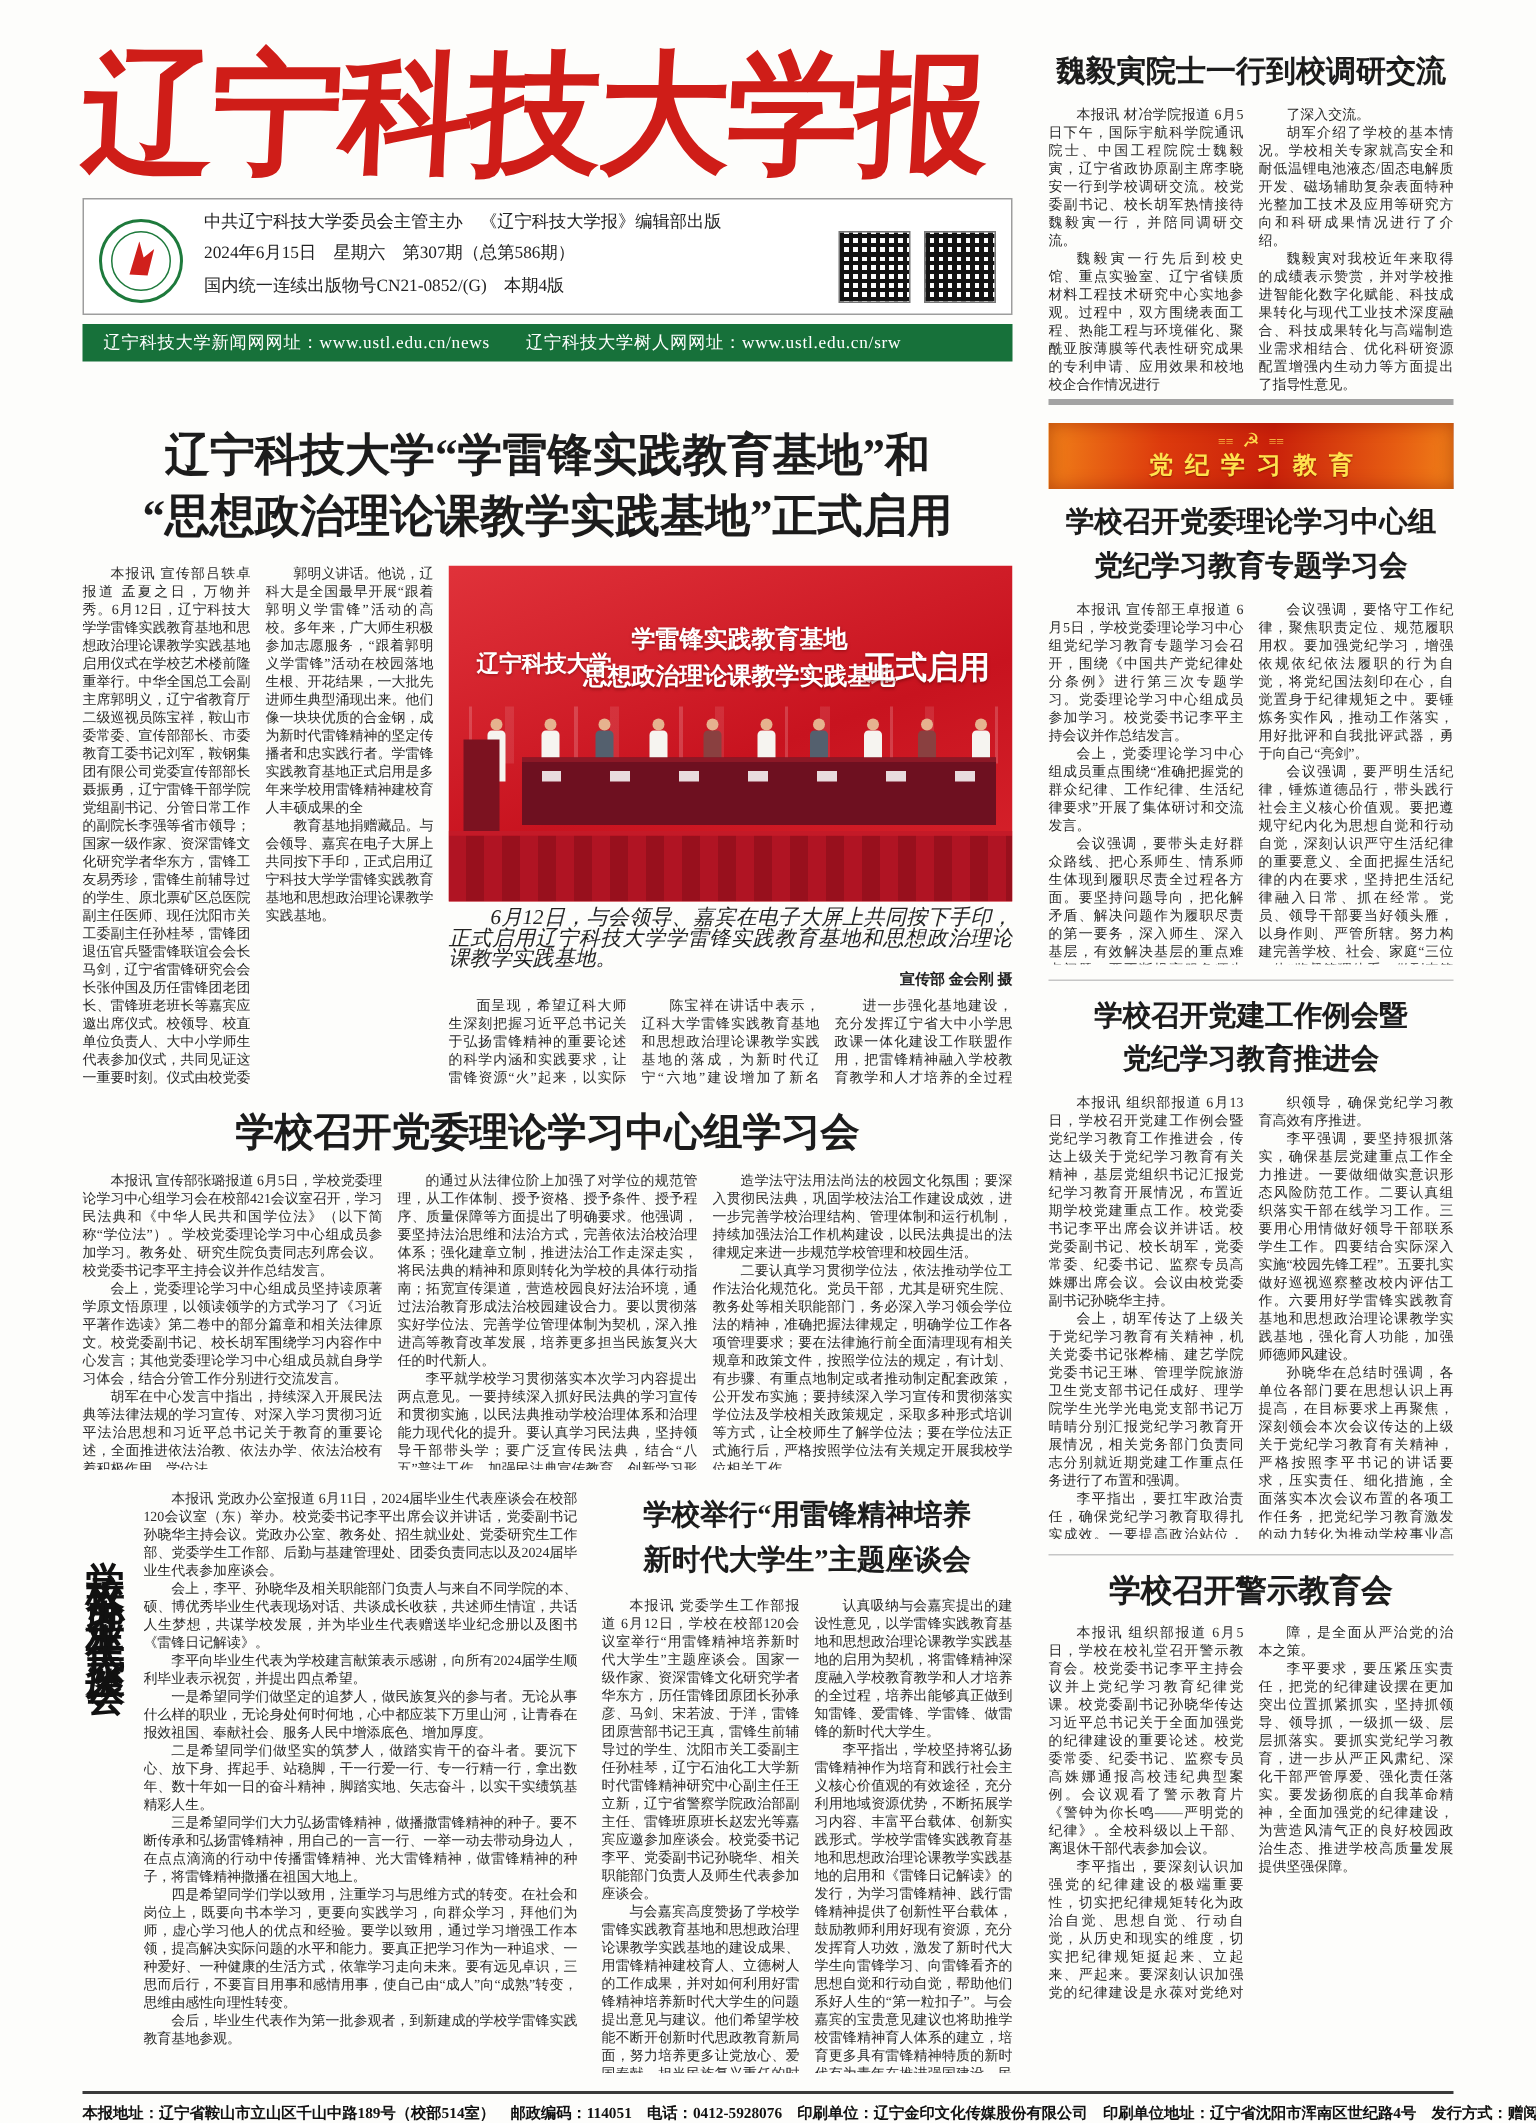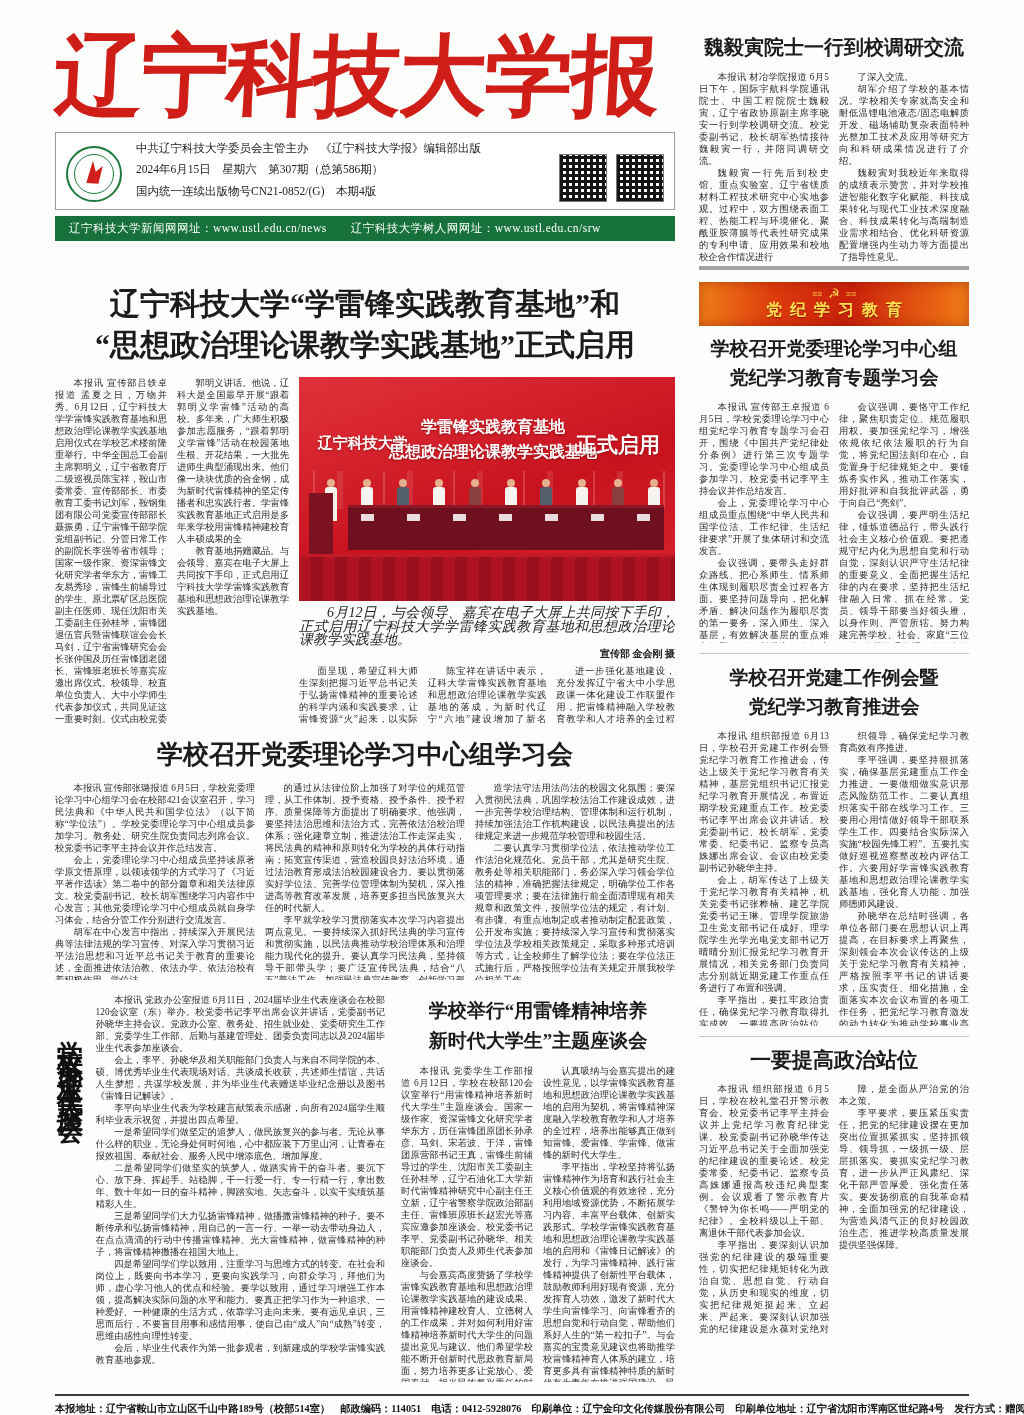--- a/index.html
+++ b/index.html
@@ -286,21 +286,21 @@
       </div>
 
       <div>
         <h2 class="sb-title">
           <span>学校召开党委理论学习中心组</span><br>
           <span>党纪学习教育专题学习会</span>
         </h2>
         <div class="cols bodytext sb-body-1">
           <div class="col">
               <p>本报讯 宣传部王卓报道 6月5日，学校党委理论学习中心组党纪学习教育专题学习会召开，围绕《中国共产党纪律处分条例》进行第三次专题学习。党委理论学习中心组成员参加学习。校党委书记李平主持会议并作总结发言。</p>
-              <p>会上，党委理论学习中心组成员重点围绕“中华人民共和国学位法、工作纪律、生活纪律要求”开展了集体研讨和交流发言。</p>
+              <p>会上，党委理论学习中心组成员重点围绕“准确把握党的群众纪律、工作纪律、生活纪律要求”开展了集体研讨和交流发言。</p>
               <p>会议强调，要带头走好群众路线、把心系师生、情系师生体现到履职尽责全过程各方面。要坚持问题导向，把化解矛盾、解决问题作为履职尽责的第一要务，深入师生、深入基层，有效解决基层的重点难点问题。要不断提高服务师生的能力本领，提升群众工作质效，培养把握全局、处理复杂问题的能力本领。</p>
             </div>
           <div class="col">
               <p>会议强调，要恪守工作纪律，聚焦职责定位、规范履职用权。要加强党纪学习，增强依规依纪依法履职的行为自觉，将党纪国法刻印在心，自觉置身于纪律规矩之中。要锤炼务实作风，推动工作落实，用好批评和自我批评武器，勇于向自己“亮剑”。</p>
               <p>会议强调，要严明生活纪律，锤炼道德品行，带头践行社会主义核心价值观。要把遵规守纪内化为思想自觉和行动自觉，深刻认识严守生活纪律的重要意义、全面把握生活纪律的内在要求，坚持把生活纪律融入日常、抓在经常。党员、领导干部要当好领头雁，以身作则、严管所辖。努力构建完善学校、社会、家庭“三位一体”监督管理体系，做到真管真严、敢管敢严、长管长严，积极倡导养成健康有益、积极向上的生活方式。</p>
             </div>
         </div>
       </div>
 
       <hr class="sb-sep">
@@ -320,21 +320,21 @@
               <p>织领导，确保党纪学习教育高效有序推进。</p>
               <p>李平强调，要坚持狠抓落实，确保基层党建重点工作全力推进。一要做细做实意识形态风险防范工作。二要认真组织落实干部在线学习工作。三要用心用情做好领导干部联系学生工作。四要结合实际深入实施“校园先锋工程”。五要扎实做好巡视巡察整改校内评估工作。六要用好学雷锋实践教育基地和思想政治理论课教学实践基地，强化育人功能，加强师德师风建设。</p>
               <p>孙晓华在总结时强调，各单位各部门要在思想认识上再提高，在目标要求上再聚焦，深刻领会本次会议传达的上级关于党纪学习教育有关精神，严格按照李平书记的讲话要求，压实责任、细化措施，全面落实本次会议布置的各项工作任务，把党纪学习教育激发的动力转化为推动学校事业高质量发展的实际行动，着力营造风清气正、干事创业的良好校园政治生态。</p>
             </div>
         </div>
       </div>
 
       <hr class="sb-sep">
 
       <div>
-        <h2 class="sb-title-sm">一要提高政治站位</h2>
+        <h2 class="sb-title-sm">学校召开警示教育会</h2>
         <div class="cols bodytext sb-body-3">
           <div class="col">
               <p>本报讯 组织部报道 6月5日，学校在校礼堂召开警示教育会。校党委书记李平主持会议并上党纪学习教育纪律党课。校党委副书记孙晓华传达习近平总书记关于全面加强党的纪律建设的重要论述。校党委常委、纪委书记、监察专员高姝娜通报高校违纪典型案例。会议观看了警示教育片《警钟为你长鸣——严明党的纪律》。全校科级以上干部、离退休干部代表参加会议。</p>
               <p>李平指出，要深刻认识加强党的纪律建设的极端重要性，切实把纪律规矩转化为政治自觉、思想自觉、行动自觉，从历史和现实的维度，切实把纪律规矩挺起来、立起来、严起来。要深刻认识加强党的纪律建设是永葆对党绝对忠诚的必然要求，是党员干部锤炼坚强党性的关键之举，是推进学校高质量发展的重要保</p>
             </div>
           <div class="col">
               <p>障，是全面从严治党的治本之策。</p>
               <p>李平要求，要压紧压实责任，把党的纪律建设摆在更加突出位置抓紧抓实，坚持抓领导、领导抓，一级抓一级、层层抓落实。要抓实党纪学习教育，进一步从严正风肃纪、深化干部严管厚爱、强化责任落实。要发扬彻底的自我革命精神，全面加强党的纪律建设，为营造风清气正的良好校园政治生态、推进学校高质量发展提供坚强保障。</p>
             </div>
         </div>

